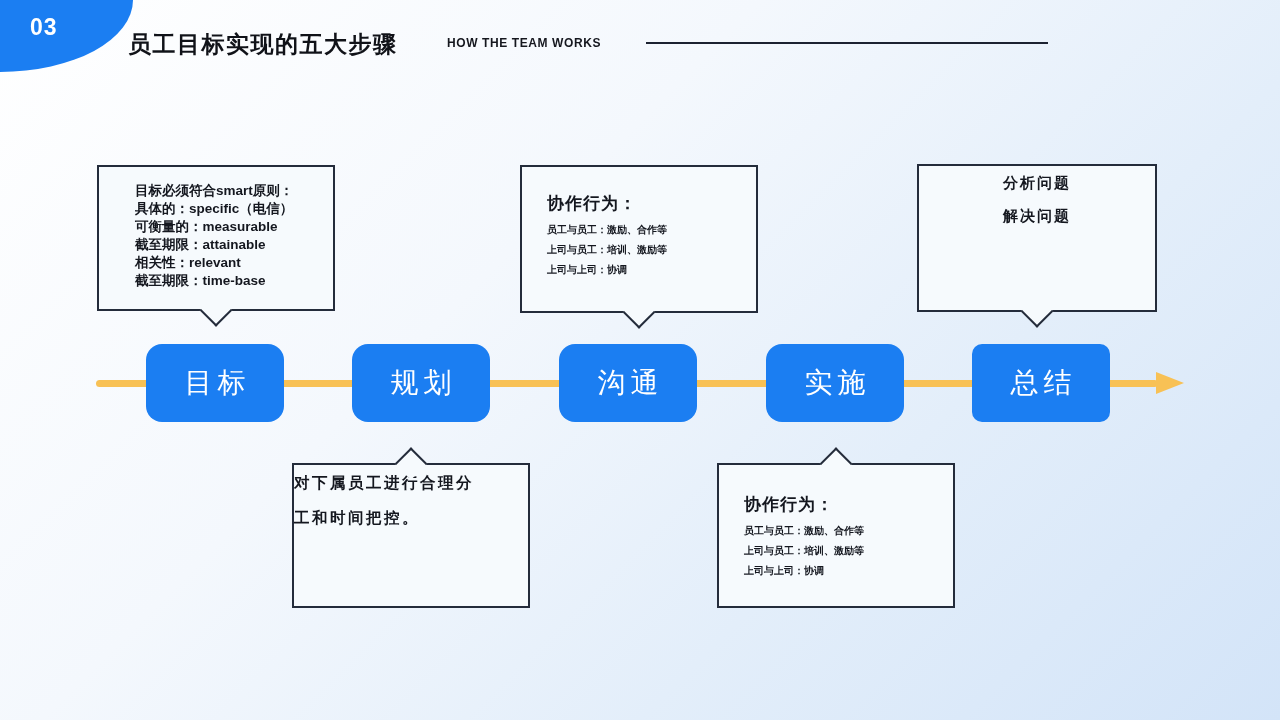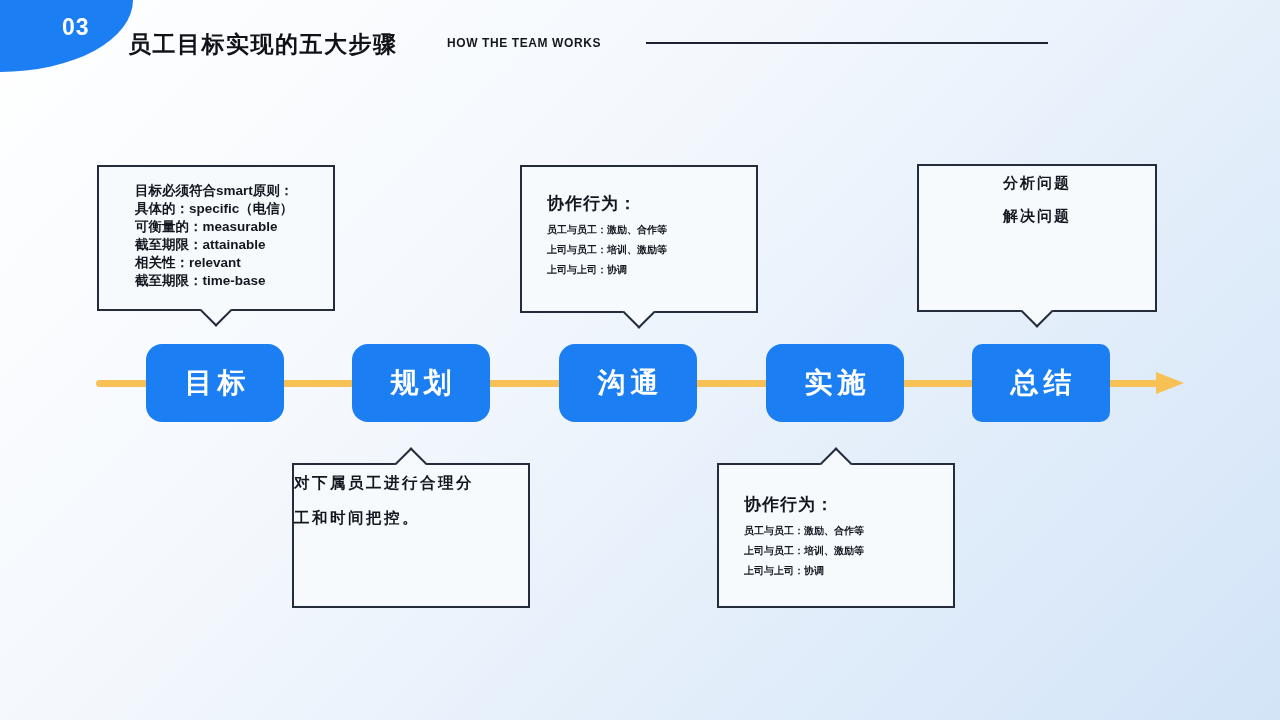--- a/index.html
+++ b/index.html
@@ -11,21 +11,21 @@
     color:#14171f;
   }
   
   .badge {
     position:absolute; left:0; top:0; width:133px; height:72px;
     background:var(--accent,#1b7ef2);
     border-bottom-right-radius:100% 100%;
   }
   .badge-num{
     position:absolute; left:30px; top:14px; color:#ffffff;
-    font-size:23px; font-weight:bold; letter-spacing:1px;margin-left:32px;
+    font-size:23px; font-weight:bold; letter-spacing:1px;
   }
   .title{
     position:absolute; left:128px; top:29px; font-size:23px; font-weight:bold;
     letter-spacing:1.5px; color:#101218;
   }
   .subtitle{
     position:absolute; left:447px; top:36px; font-size:12px; font-weight:bold;
     letter-spacing:0.6px; color:#15171e;
   }
   .header-rule{
@@ -39,21 +39,21 @@
   }
   .arrow-head{
     position:absolute; left:1156px; top:372px; width:0; height:0;
     border-left:28px solid var(--yellow,#f8c155);
     border-top:11px solid transparent; border-bottom:11px solid transparent;
   }
   
   .step{
     position:absolute; top:344px; width:138px; height:78px;
     background:var(--accent,#1b7ef2); border-radius:16px;
-    color:#ffffff; font-size:28px; font-weight:bold;
+    color:#ffffff; font-size:28px; font-weight:normal;
     display:flex; align-items:center; justify-content:center;
     letter-spacing:5px; padding-left:5px;
   }
   .step-goal{left:146px;} .step-planning{left:352px;} .step-communication{left:559px;}
   .step-implementation{left:766px;} .step-summary{left:972px;border-radius:10px;}
   
   .bubble{
     position:absolute; background:#f6fafd;
     border:2px solid var(--line,#242c3b);
   }

